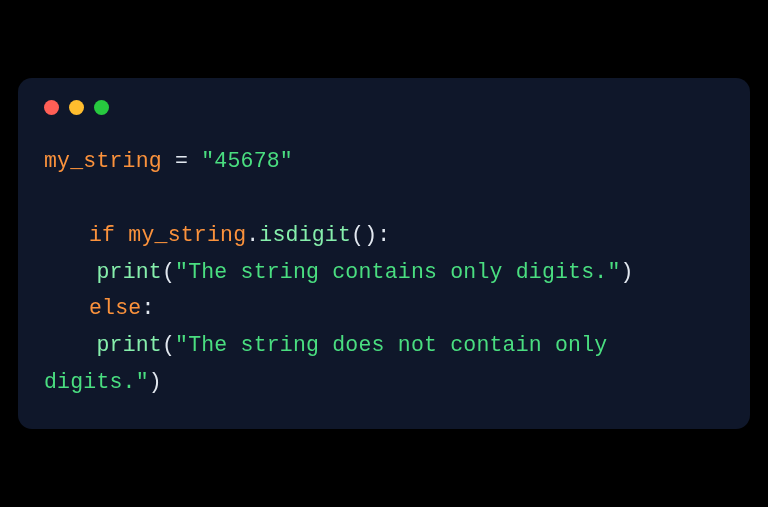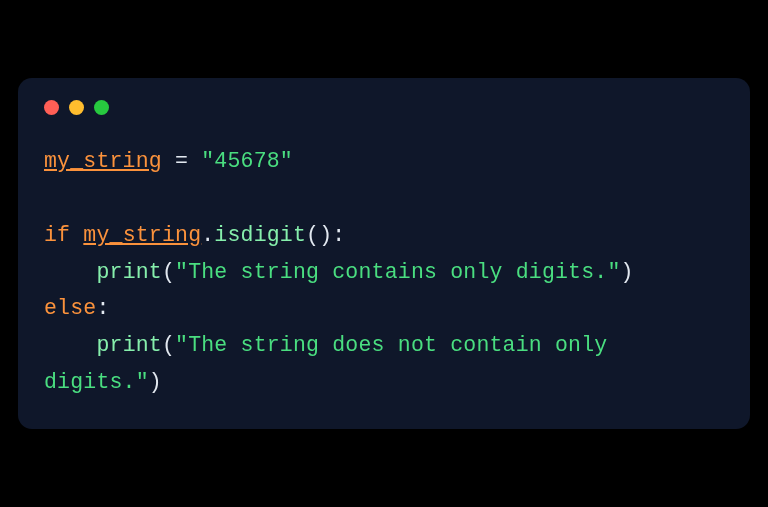--- a/index.html
+++ b/index.html
@@ -32,24 +32,24 @@
   .dot.yellow { background: #ffbd2e; }
   .dot.green { background: #27c93f; }
   .code {
     font-size: 21.5px;
     line-height: 1.72;
     white-space: pre-wrap;
     word-wrap: break-word;
     color: #e2e8f0;
     letter-spacing: 0.2px;
   }
-  .tok-ident  { color: #fb923c; text-decoration: underline; }
+  .tok-ident  { color: #fb923c; }
   .tok-op     { color: #e2e8f0; }
   .tok-str    { color: #4ade80; }
-  .tok-kw     { color: #fb923c; }
+  .tok-kw     { color: #fb923c; margin-left: 45px; }
   .tok-func   { color: #86efac; }
   .tok-punct  { color: #e2e8f0; }
   .blank-line { height: 1.72em; }
 </style>
 </head>
 <body>
 
 <div class="editor-window">
   <div class="traffic-lights">
     <div class="dot red"></div>

